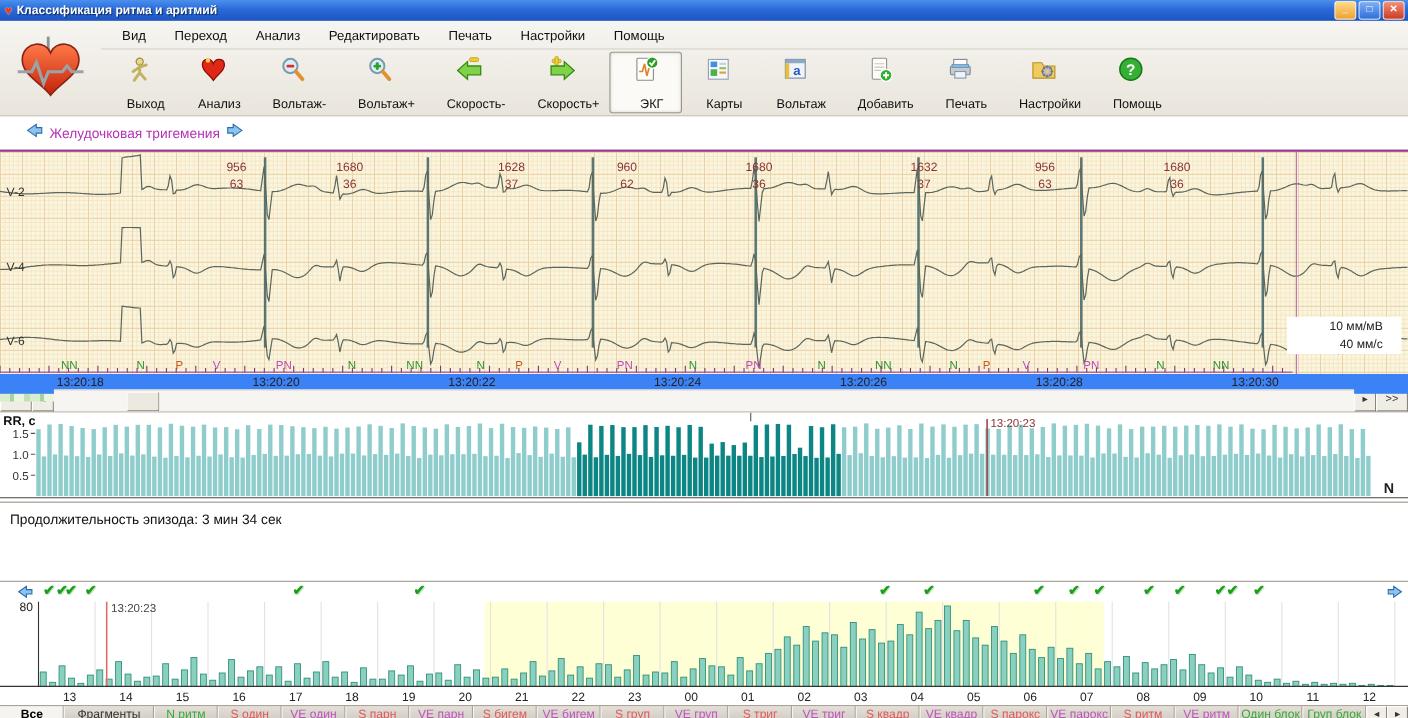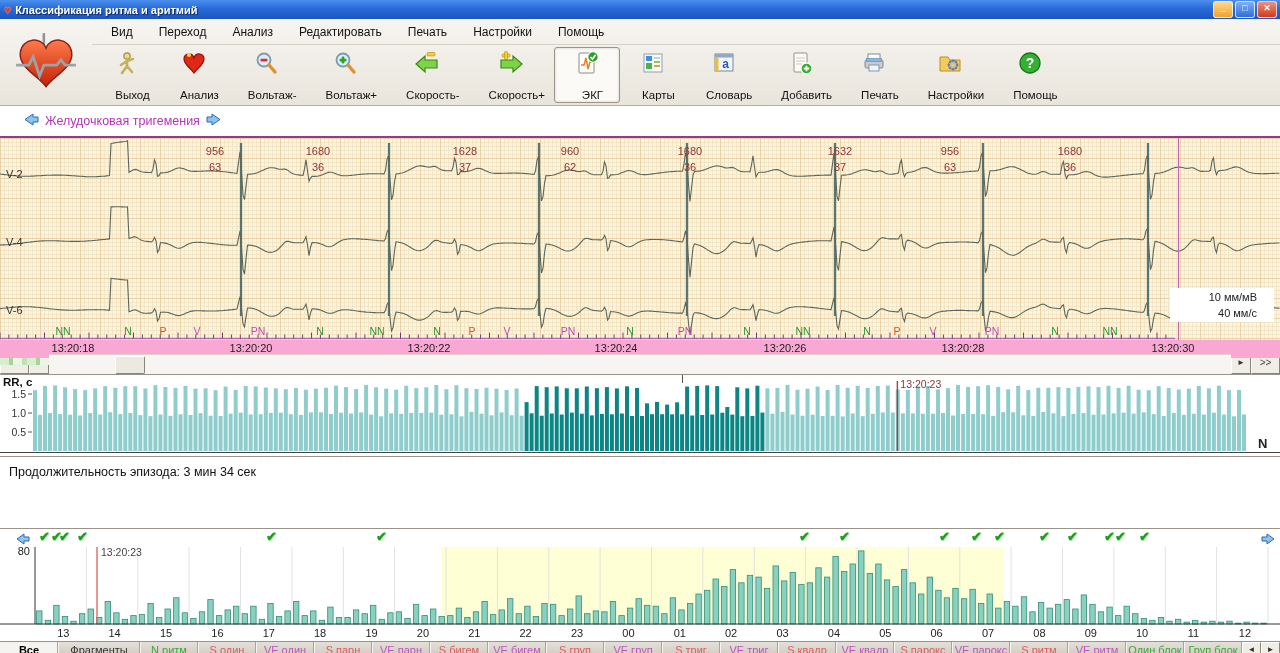--- a/index.html
+++ b/index.html
@@ -35,21 +35,21 @@
   .ecg-title{color:#b633b6;font-size:12.5px;}
   .ecg-grid{position:relative;height:202px;border-top:2px solid #943a94;overflow:hidden;
     background-color:#fbf5dd;
     background-image:
       linear-gradient(90deg,#ead1a6 1px,transparent 1px),
       linear-gradient(#ead1a6 1px,transparent 1px),
       linear-gradient(90deg,#f2e6c6 1px,transparent 1px),
       linear-gradient(#f2e6c6 1px,transparent 1px);
     background-size:20px 100%,100% 20px,4px 100%,100% 4px;}
   .ecg-pageline{position:absolute;left:1178px;top:0;width:1px;height:100%;background:#b565b5;}
-  .ecg-times{position:relative;height:18px;background:#f9a8d4;font-size:11px;color:#222;}
+  .ecg-times{position:relative;height:18px;background:#3b82f6;font-size:11px;color:#222;}
   .ts{position:absolute;top:2px;transform:translateX(-50%);}
   .ecg-scale{position:absolute;right:6px;top:182px;width:70px;text-align:right;font-size:11px;color:#222;
              background:#fff;line-height:16px;z-index:5;padding:1px 17px;}
   .ecg-mini{height:7px;width:1175px;
     background:repeating-linear-gradient(90deg,#d9edcf 0 9px,#a6d49a 9px 13px,#eaf5e2 13px 22px,#bfe2b2 22px 27px);}
   
   .scrollrow{height:20px;display:flex;align-items:stretch;background:#ece9e2;border-bottom:1px solid #9a9488;}
   .bevelbtn{border:1px solid;border-color:#fff #8a8578 #8a8578 #fff;background:#f0ede6;color:#444;
             font-size:10px;line-height:16px;text-align:center;}
   .sb-far{width:27px;}
@@ -202,21 +202,21 @@
         </div>
         <div class="tbtn">
           <span class="ticon">
             <svg width="26" height="26">
                 <rect x="4" y="4" width="18" height="17" fill="#f0f4f8" stroke="#7888a0"></rect>
             <rect x="4" y="4" width="18" height="3.5" fill="#90a8c8"></rect>
                 <rect x="4" y="7.5" width="3.5" height="13.5" fill="#e8c040"></rect>
             <text x="14.5" y="18" text-anchor="middle" font-size="12" font-weight="bold" fill="#2858c0">a</text>
               </svg>
             </span>
-          <span class="tlabel">Словарь</span>
+          <span class="tlabel">Вольтаж</span>
         </div>
         <div class="tbtn">
           <span class="ticon">
             <svg width="26" height="26">
                 <rect x="6" y="3" width="13" height="19" rx="1" fill="#fdfdf6" stroke="#909090"></rect>
             <line x1="8" y1="8" x2="17" y2="8" stroke="#c8c8c0"></line>
                 <line x1="8" y1="11" x2="17" y2="11" stroke="#c8c8c0"></line>
             <line x1="8" y1="14" x2="14" y2="14" stroke="#c8c8c0"></line>
             <circle cx="18.5" cy="18.5" r="5.4" fill="#2eb02e" stroke="#fff" stroke-width="1.1"></circle>
             <path d="M15.7 18.5 H21.3 M18.5 15.7 V21.3" stroke="#fff" stroke-width="1.8"></path>
@@ -459,21 +459,21 @@
         </svg>
       <div class="ecg-pageline"></div>
     </div>
     <div class="ecg-times" id="ecg-times">
         <span class="ts" style="left: 73px;">13:20:18</span>
         <span class="ts" style="left: 251px;">13:20:20</span>
         <span class="ts" style="left: 429px;">13:20:22</span>
         <span class="ts" style="left: 616px;">13:20:24</span>
         <span class="ts" style="left: 785px;">13:20:26</span>
         <span class="ts" style="left: 963px;">13:20:28</span>
-        <span class="ts" style="left: 1141px; margin-left: 32px;">13:20:30</span>
+        <span class="ts" style="left: 1141px;">13:20:30</span>
       </div>
     <div class="ecg-scale">
       <div>10 мм/мВ</div>
       <div>40 мм/с</div>
     </div>
     <div class="ecg-mini"></div>
   </div>
 
   <div class="scrollrow">
     <div class="bevelbtn sb-far">&lt;&lt;</div>

